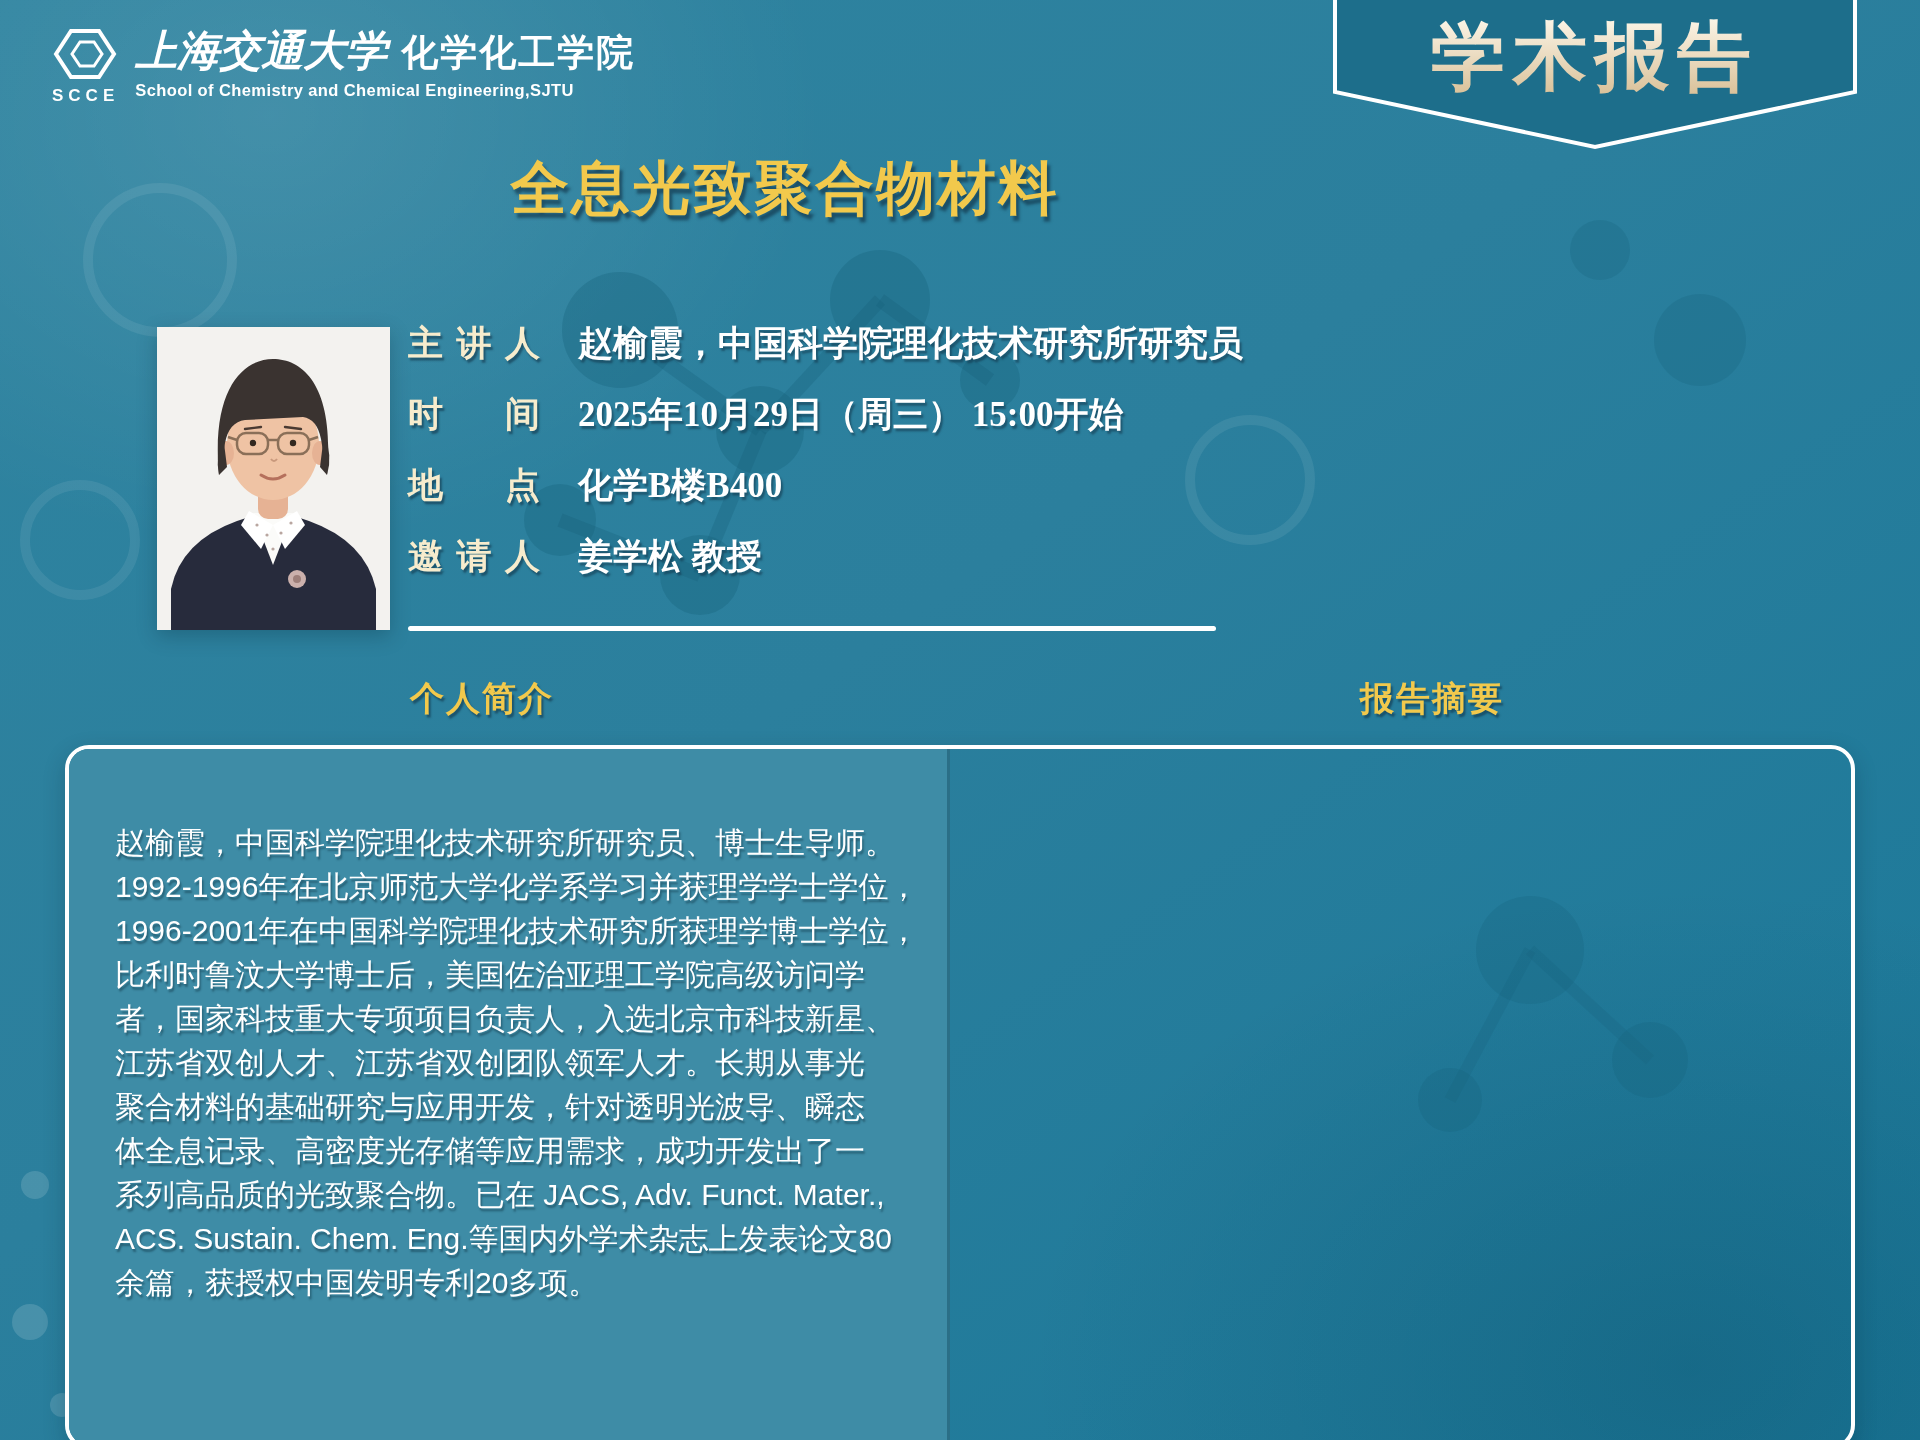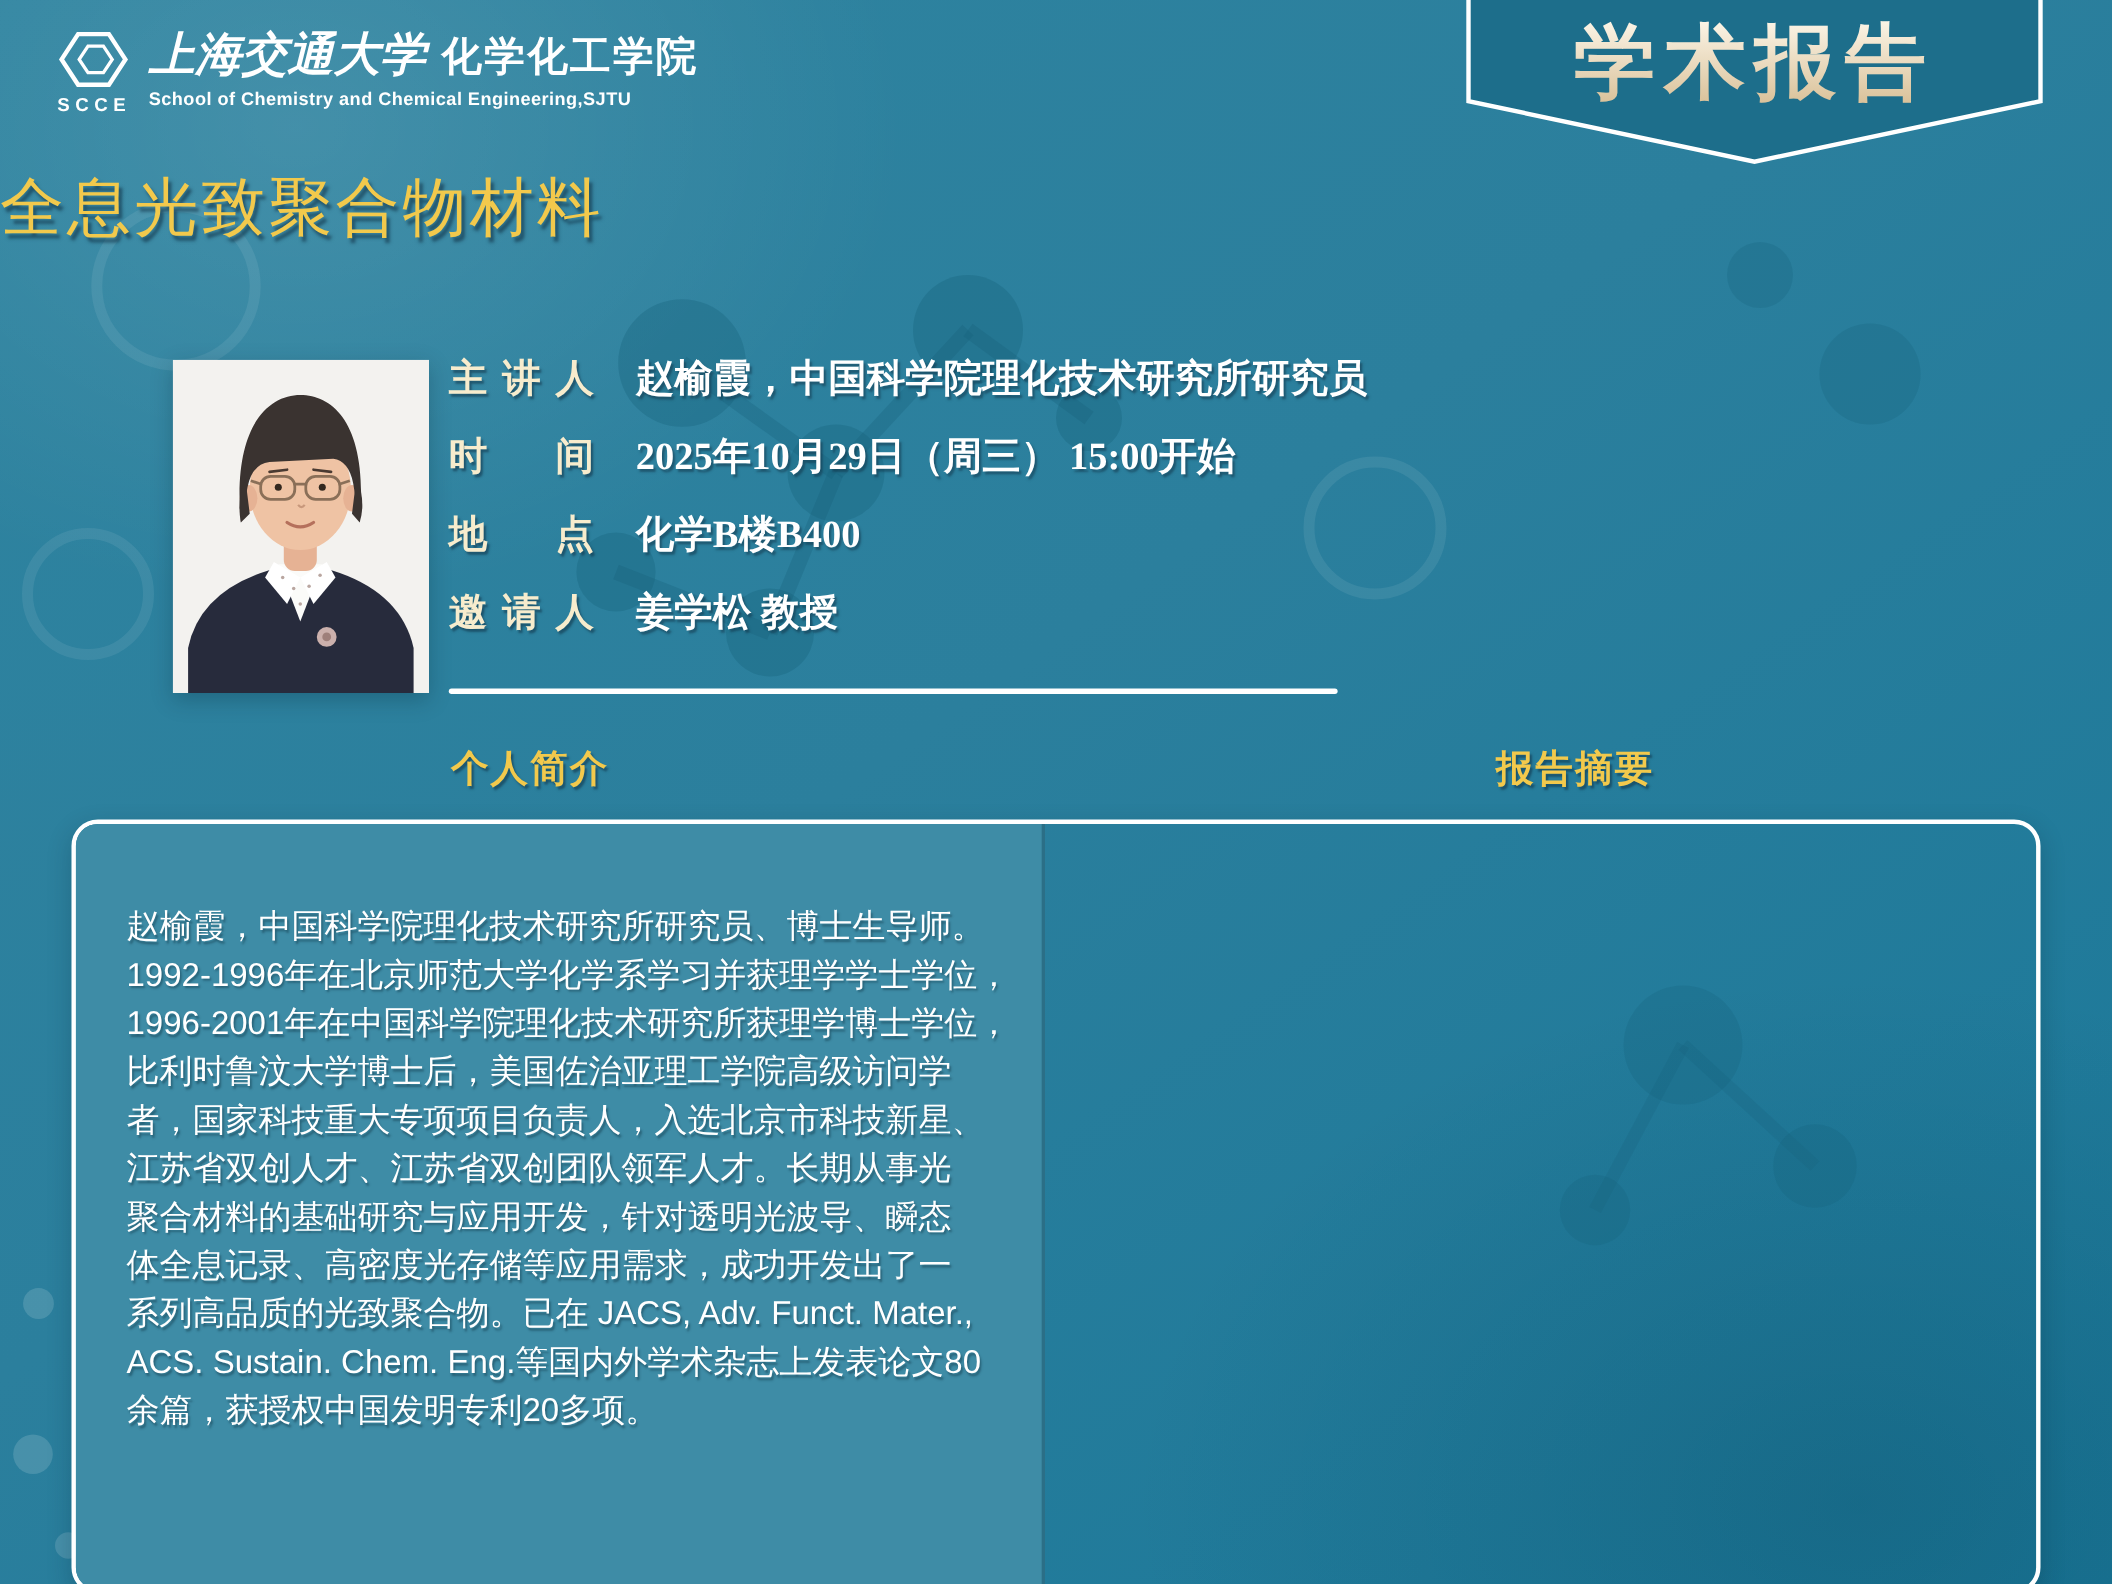--- a/index.html
+++ b/index.html
@@ -33,22 +33,22 @@
 
   
   .banner{position:absolute;left:1332px;top:0;width:526px;height:152px;}
   .banner text{
     font-family:"Liberation Sans","DejaVu Sans",sans-serif;
     font-size:74px;font-weight:800;letter-spacing:8px;
   }
 
   
   .title{
-    position:absolute;left:0;top:150px;width:1570px;
-    font-size:58px;font-weight:400;letter-spacing:3px;
+    position:absolute;left:0;top:150px;width:1570px;text-align:center;
+    font-size:58px;font-weight:700;letter-spacing:3px;
     color:var(--accent-gold);
     text-shadow:3px 5px 3px rgba(15,45,65,.6);
   }
 
   
   .photo{position:absolute;left:157px;top:327px;width:233px;height:303px;
     box-shadow:0 6px 18px rgba(0,30,45,.25);}
   .photo svg{display:block;}
 
   

